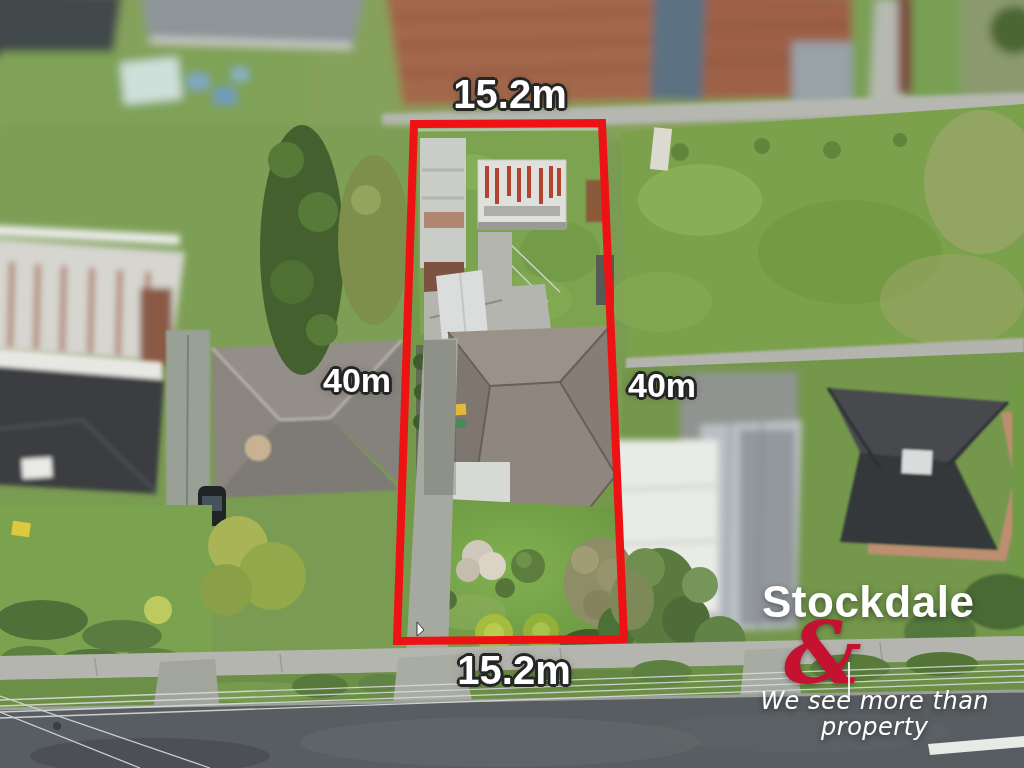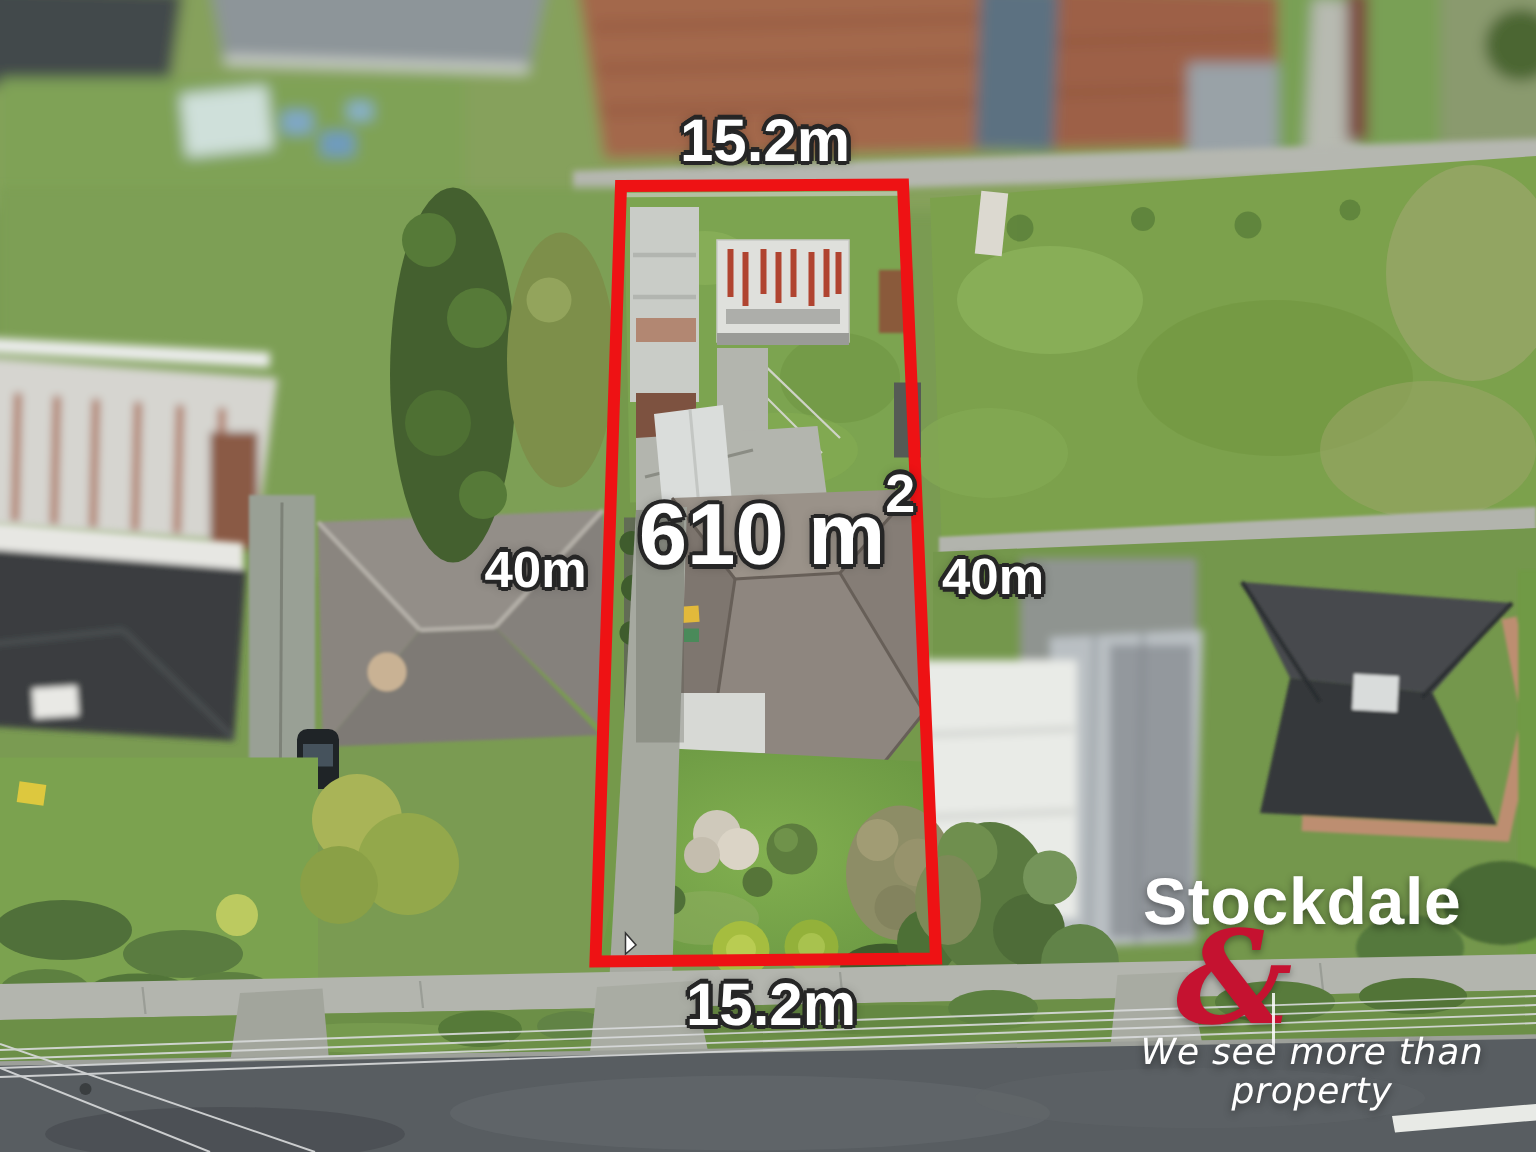--- a/index.html
+++ b/index.html
@@ -342,21 +342,20 @@
 
     <polygon points="417,622 417,636 424,630" fill="#ffffff" stroke="#333" stroke-width="1"></polygon>
 
     <polygon id="boundary" points="414,124 602,123 624,639 397,641" fill="none" style="stroke:var(--boundary-red)" stroke-width="8"></polygon>
   </svg>
 
   <div class="dim-label lbl-top">15.2m</div>
   <div class="dim-label lbl-left">40m</div>
   <div class="dim-label lbl-right">40m</div>
   <div class="dim-label lbl-bottom">15.2m</div>
-  <div class="dim-label lbl-area"><span>610 m</span><sup>2</sup></div>
 
   <div class="logo">
     <div class="logo-line1">Stockdale</div>
     <div class="logo-amp">&amp;</div>
     <div class="logo-divider"></div>
     <div class="logo-tagline">We see more than property</div>
   </div>
 
 </div>
 

